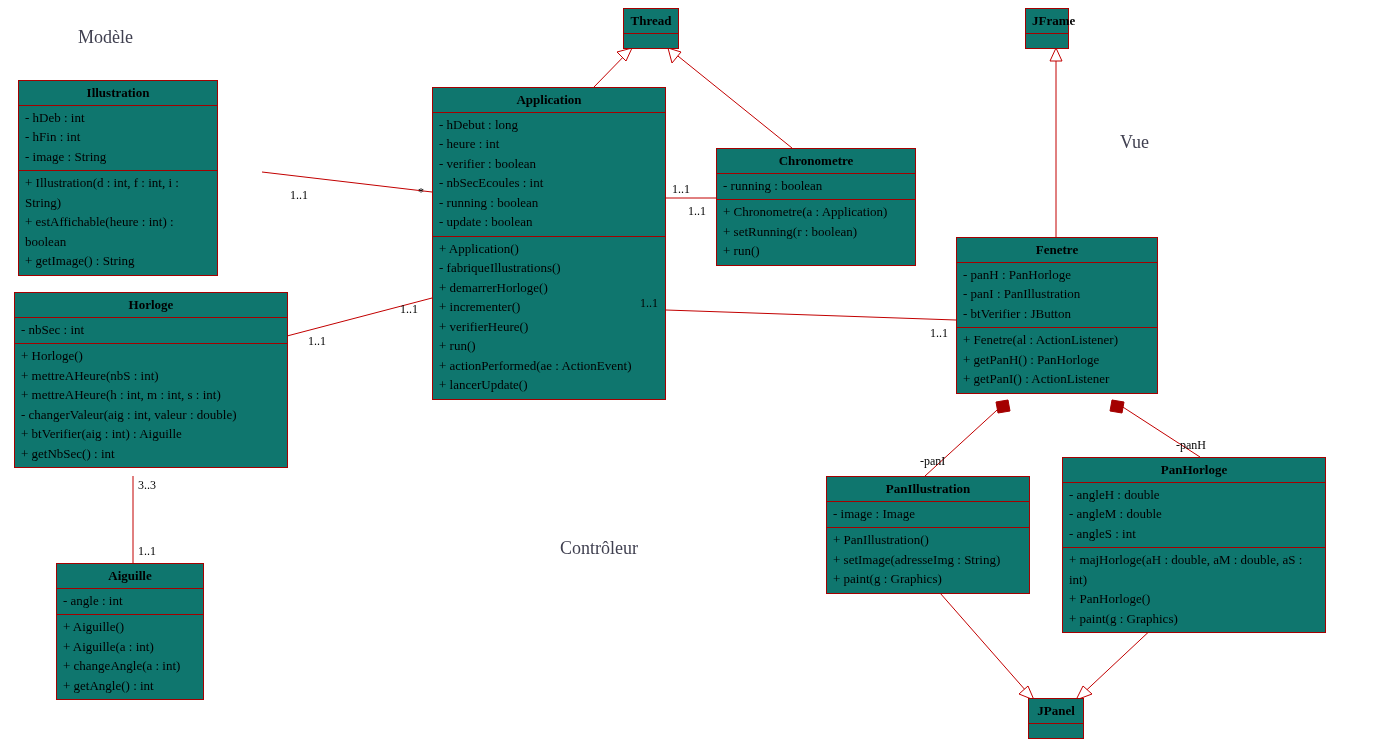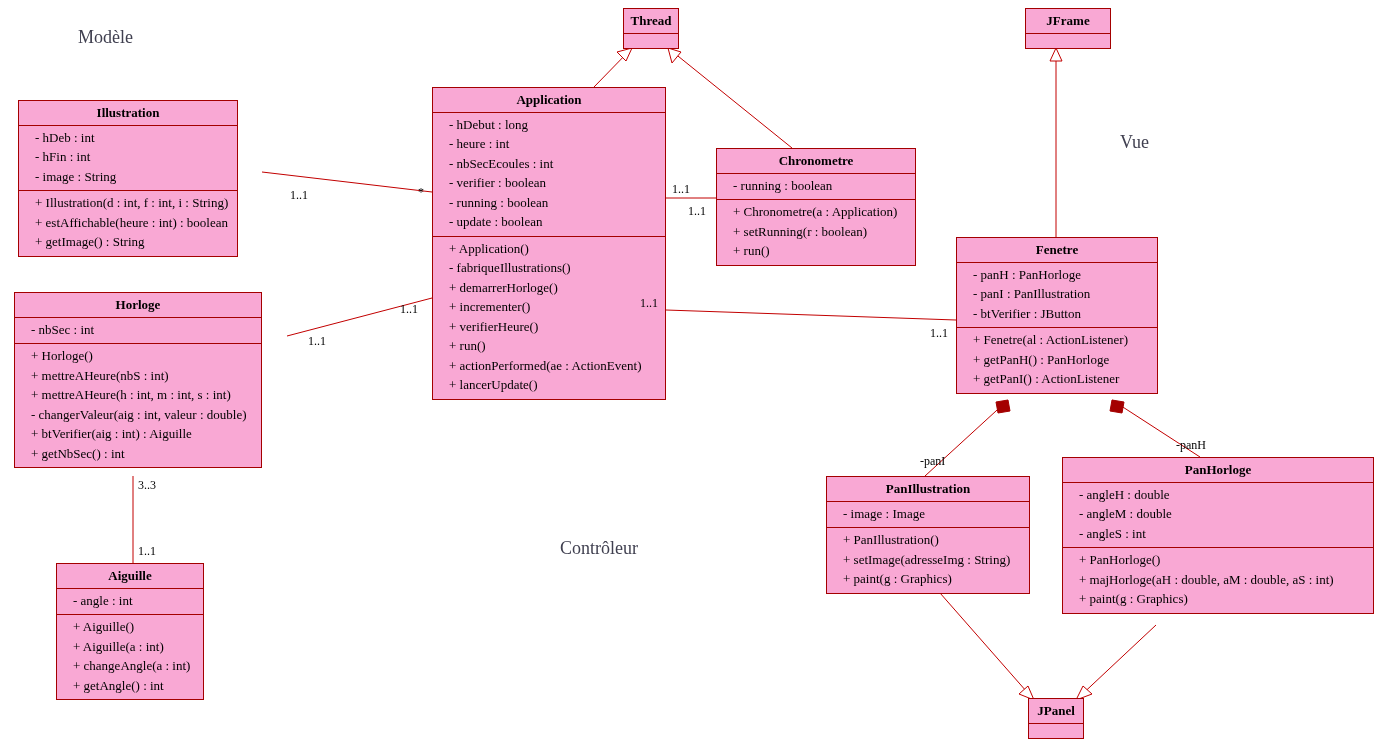--- a/index.html
+++ b/index.html
@@ -18,35 +18,35 @@
   }
   svg.wires {
     position: absolute;
     left: 0; top: 0;
     width: 1377px;
     height: 742px;
     pointer-events: none;
   }
   .uml {
     position: absolute;
-    background: #f9a8d4;
+    background: #0f766e;
     border: 1px solid #a40000;
     box-sizing: border-box;
     font-size: 13px;
     line-height: 1.5;
   }
   .uml .title {
     text-align: center;
     font-weight: bold;
     padding: 2px 6px;
     border-bottom: 1px solid #a40000;
   }
   .uml .compartment {
     border-bottom: 1px solid #a40000;
-    padding: 2px 6px 4px 16px;
+    padding: 2px 6px 4px 6px;
   }
   .uml .compartment:last-child {
     border-bottom: none;
   }
   .uml .compartment.empty {
     padding: 4px 6px;
     min-height: 6px;
   }
   .section-label {
     position: absolute;
@@ -103,45 +103,45 @@
 
   <div class="section-label" style="left:78px; top:27px;">Modèle</div>
   <div class="section-label" style="left:1120px; top:132px;">Vue</div>
   <div class="section-label" style="left:560px; top:528px;margin-top:10px;">Contrôleur</div>
 
   <div class="uml" style="left:623px; top:8px; width:56px;">
     <div class="title">Thread</div>
     <div class="compartment empty"></div>
   </div>
 
-  <div class="uml" style="left:1025px; top:8px; width:86px;">
+  <div class="uml" style="left:1025px; top:8px; width:44px;">
     <div class="title">JFrame</div>
     <div class="compartment empty"></div>
   </div>
 
   <div class="uml" style="left:1028px; top:698px; width:56px;">
     <div class="title">JPanel</div>
     <div class="compartment empty"></div>
   </div>
 
-  <div class="uml" style="left:18px; top:100px; width:220px;">
+  <div class="uml" style="left:18px; top:80px; width:200px;">
     <div class="title">Illustration</div>
     <div class="compartment">
       <div>- hDeb : int</div>
       <div>- hFin : int</div>
       <div>- image : String</div>
     </div>
     <div class="compartment">
       <div>+ Illustration(d : int, f : int, i : String)</div>
       <div>+ estAffichable(heure : int) : boolean</div>
       <div>+ getImage() : String</div>
     </div>
   </div>
 
-  <div class="uml" style="left:14px; top:292px; width:248px;">
+  <div class="uml" style="left:14px; top:292px; width:274px;">
     <div class="title">Horloge</div>
     <div class="compartment">
       <div>- nbSec : int</div>
     </div>
     <div class="compartment">
       <div>+ Horloge()</div>
       <div>+ mettreAHeure(nbS : int)</div>
       <div>+ mettreAHeure(h : int, m : int, s : int)</div>
       <div>- changerValeur(aig : int, valeur : double)</div>
       <div>+ btVerifier(aig : int) : Aiguille</div>
@@ -160,22 +160,22 @@
       <div>+ changeAngle(a : int)</div>
       <div>+ getAngle() : int</div>
     </div>
   </div>
 
   <div class="uml" style="left:432px; top:87px; width:234px;">
     <div class="title">Application</div>
     <div class="compartment">
       <div>- hDebut : long</div>
       <div>- heure : int</div>
+      <div>- verifier : boolean</div>
       <div>- nbSecEcoules : int</div>
-      <div>- verifier : boolean</div>
       <div>- running : boolean</div>
       <div>- update : boolean</div>
     </div>
     <div class="compartment">
       <div>+ Application()</div>
       <div>- fabriqueIllustrations()</div>
       <div>+ demarrerHorloge()</div>
       <div>+ incrementer()</div>
       <div>+ verifierHeure()</div>
       <div>+ run()</div>
@@ -215,30 +215,30 @@
     <div class="compartment">
       <div>- image : Image</div>
     </div>
     <div class="compartment">
       <div>+ PanIllustration()</div>
       <div>+ setImage(adresseImg : String)</div>
       <div>+ paint(g : Graphics)</div>
     </div>
   </div>
 
-  <div class="uml" style="left:1062px; top:457px; width:312px;">
+  <div class="uml" style="left:1062px; top:457px; width:264px;">
     <div class="title">PanHorloge</div>
     <div class="compartment">
       <div>- angleH : double</div>
       <div>- angleM : double</div>
       <div>- angleS : int</div>
     </div>
     <div class="compartment">
+      <div>+ majHorloge(aH : double, aM : double, aS : int)</div>
       <div>+ PanHorloge()</div>
-      <div>+ majHorloge(aH : double, aM : double, aS : int)</div>
       <div>+ paint(g : Graphics)</div>
     </div>
   </div>
 
   <div class="assoc-label" style="left:290px; top:188px;">1..1</div>
   <div class="assoc-label" style="left:418px; top:185px;">*</div>
 
   <div class="assoc-label" style="left:308px; top:334px;">1..1</div>
   <div class="assoc-label" style="left:400px; top:302px;">1..1</div>
 

